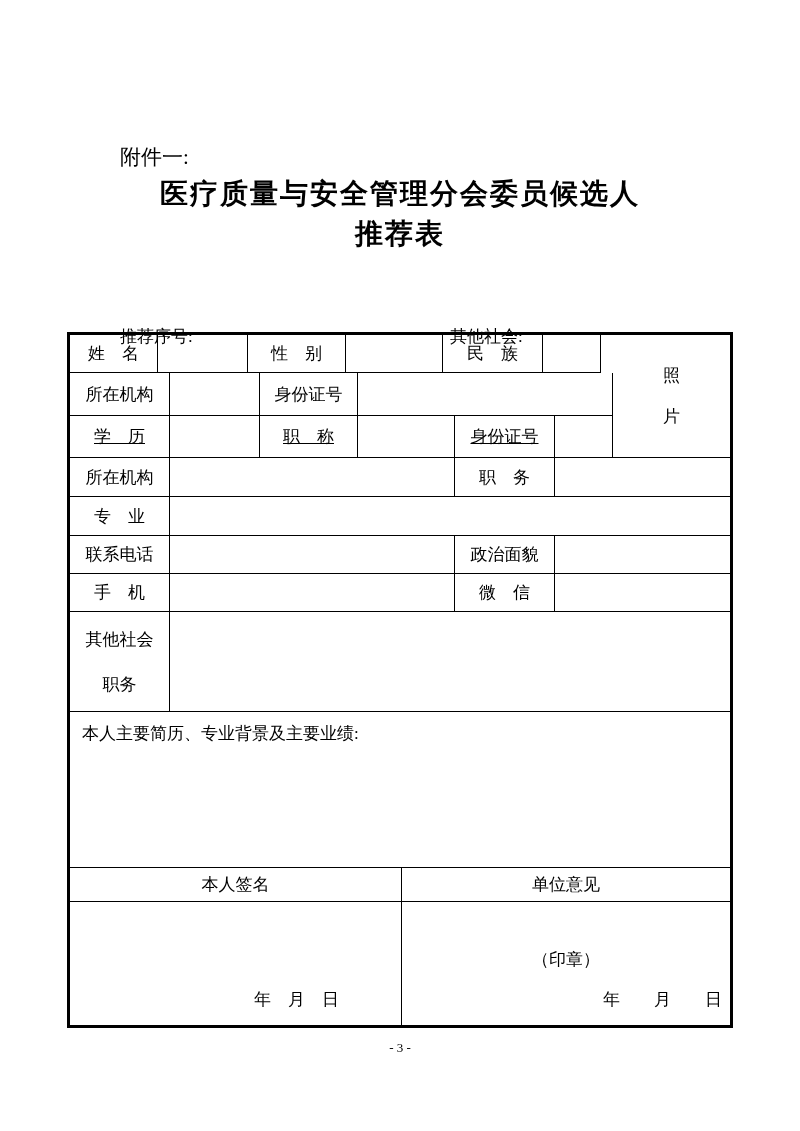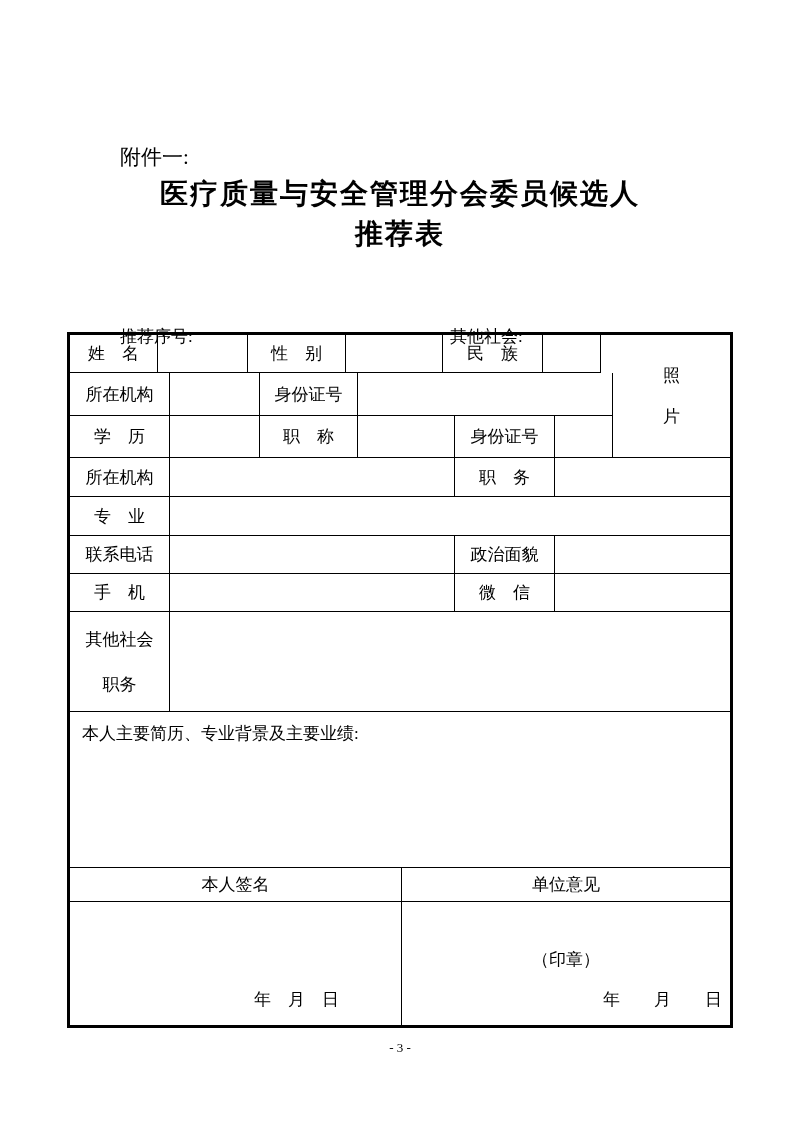--- a/index.html
+++ b/index.html
@@ -63,21 +63,21 @@
           <div class="cell" style="width:97px;height:38px;"></div>
           <div class="cell" style="width:100px;height:38px;">民　族</div>
           <div class="cell" style="width:58px;height:38px;"></div>
         </div>
         <div class="row" style="height:43px;">
           <div class="cell" style="width:100px;height:43px;">所在机构</div>
           <div class="cell" style="width:90px;height:43px;"></div>
           <div class="cell" style="width:98px;height:43px;">身份证号</div>
           <div class="cell" style="width:255px;height:43px;"></div>
         </div>
-        <div class="row" style="height:42px;">
+        <div class="row" style="height:42px;text-decoration:underline;">
           <div class="cell" style="width:100px;height:42px;">学　历</div>
           <div class="cell" style="width:90px;height:42px;"></div>
           <div class="cell" style="width:98px;height:42px;">职　称</div>
           <div class="cell" style="width:97px;height:42px;"></div>
           <div class="cell" style="width:100px;height:42px;">身份证号</div>
           <div class="cell" style="width:58px;height:42px;"></div>
         </div>
       </div>
       <div class="cell no-r photo-cell" style="width:117px;height:123px;">照
 片</div>

